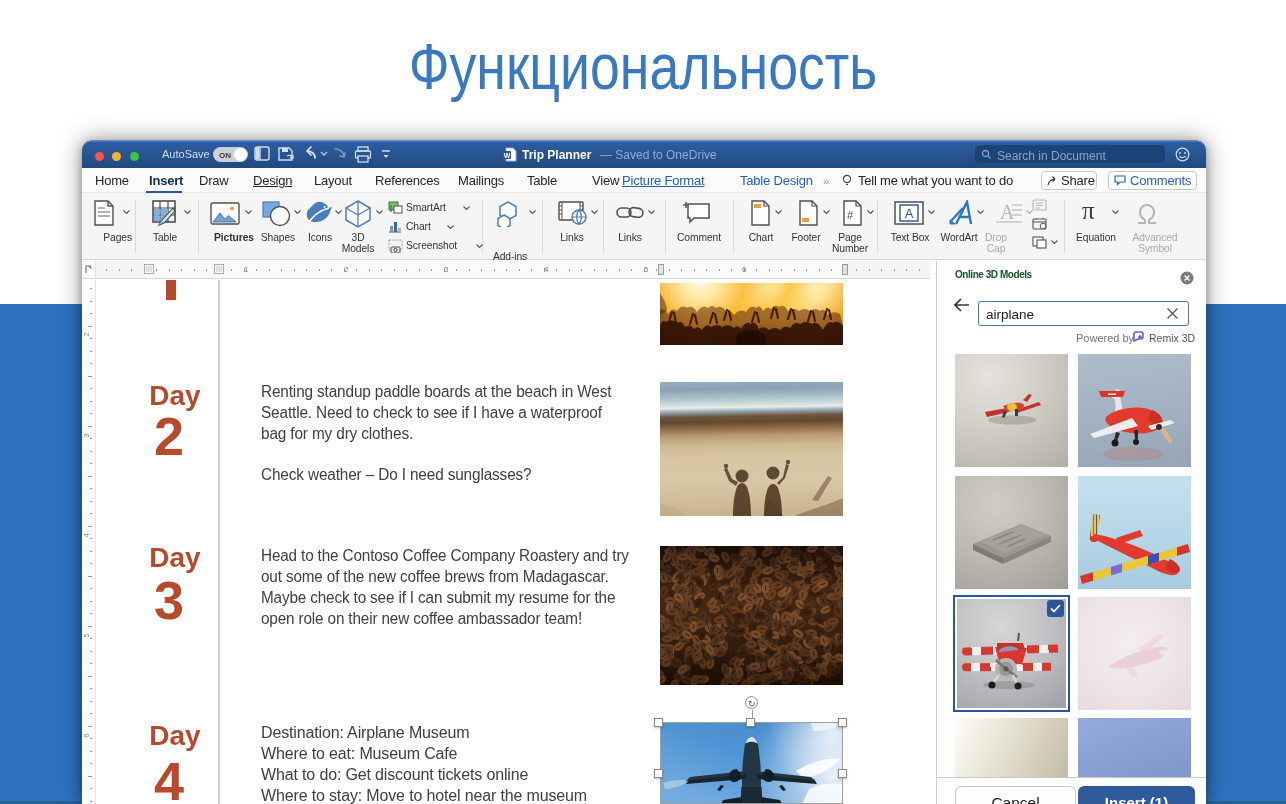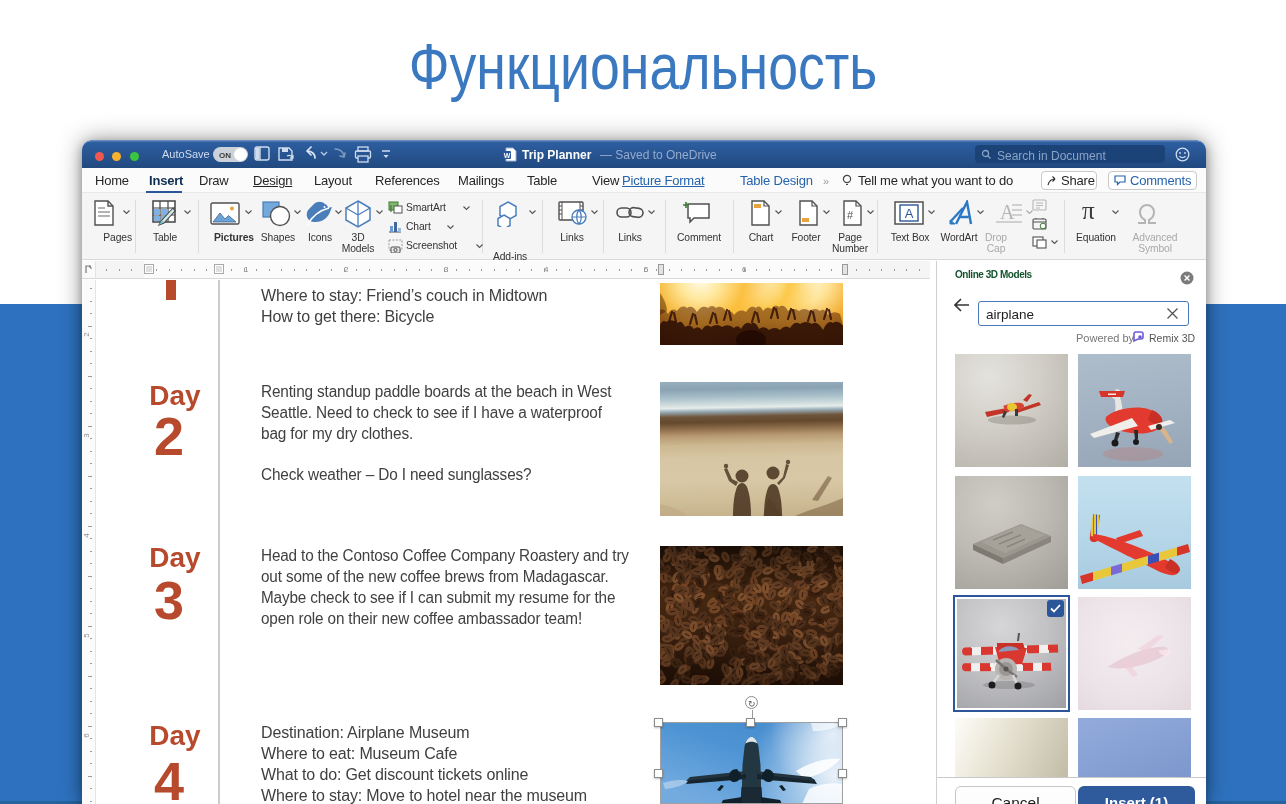--- a/index.html
+++ b/index.html
@@ -515,21 +515,20 @@
       <div style="position:absolute;left:8px;top:470.5px;width:2px;height:1px;background:#9a9a9a;"></div>
       <div style="position:absolute;left:8px;top:483px;width:2px;height:1px;background:#9a9a9a;"></div>
       <div style="position:absolute;left:6px;top:495.5px;width:4px;height:1px;background:#9a9a9a;"></div>
       <div style="position:absolute;left:8px;top:508px;width:2px;height:1px;background:#9a9a9a;"></div>
       <div style="position:absolute;left:8px;top:520.5px;width:2px;height:1px;background:#9a9a9a;"></div>
     </div>
   <div class="doc">
     <div class="tline"></div>
 
     <div style="position:absolute;left:70px;top:0px;width:9.5px;height:19.5px;background:#b7492d;"></div>
-    <div class="dtext" style="left:165px;top:6px;">Where to stay: Friend’s couch in Midtown<br>How to get there: Bicycle</div>
     <div class="dimg" style="top:3px;height:62px;" id="img-concert"><svg width="183" height="62" viewBox="0 0 183 62">
           <path d="M-2 70 L-2 28 Q3 24 8 31 Q12 24 17 28 Q22 21 27 25 Q32 21 37 29 Q42 21 48 25 Q52 21 56 25 Q62 21 67 30 Q71 26 74 32 Q80 25 86 29 Q91 21 96 25 Q100 21 103 28 Q107 22 111 26 Q115 20 119 24 Q124 20 128 28 Q134 24 139 28 Q144 24 150 28 Q155 24 160 28 Q164 24 168 32 Q174 27 180 31 L190 70 Z" fill="rgba(95,40,10,.55)"></path>
           <path d="M-2 70 L-2 47 Q2 35 6 39 Q12 35 18 40 Q21 36 25 44 Q30 40 34 46 Q38 42 42 47 Q46 40 51 44 Q57 40 62 44 Q68 40 74 45 Q78 41 81 46 Q86 37 91 41 Q95 37 99 46 Q104 42 109 47 Q115 43 120 47 Q125 41 130 45 Q135 37 140 41 Q146 37 152 41 Q157 37 163 47 Q168 36 173 40 Q178 36 184 44 L190 70 Z" fill="rgba(44,15,4,.88)"></path>
           <path d="M9 39l3 -10M16 39l-2 -9M30 41l3 -10M37 41l-2 -9M50 40l3 -10M57 40l-2 -9M64 37l3 -10M71 37l-2 -9M92 39l3 -10M99 39l-2 -9M111 35l3 -10M118 35l-2 -9M128 36l3 -10M135 36l-2 -9M148 38l3 -10M155 38l-2 -9M164 36l3 -10M171 36l-2 -9" stroke="rgba(52,18,6,.85)" stroke-width="2.2" fill="none" stroke-linecap="round"></path>
           <ellipse cx="91" cy="57" rx="15" ry="10" fill="rgba(30,9,3,.8)"></ellipse>
           <path d="M0 10c4 6 7 12 7 18L0 32z" fill="rgba(60,22,6,.45)"></path>
         </svg></div>
 
     <div class="day" style="left:19px;top:102px;">Day</div>
     <div class="dig" style="left:13px;top:129px;">2</div>

